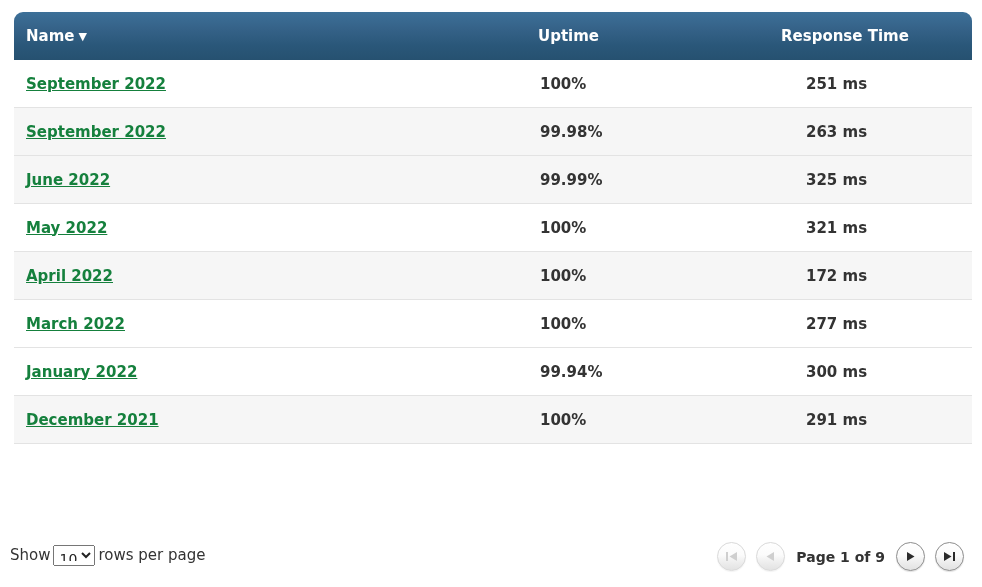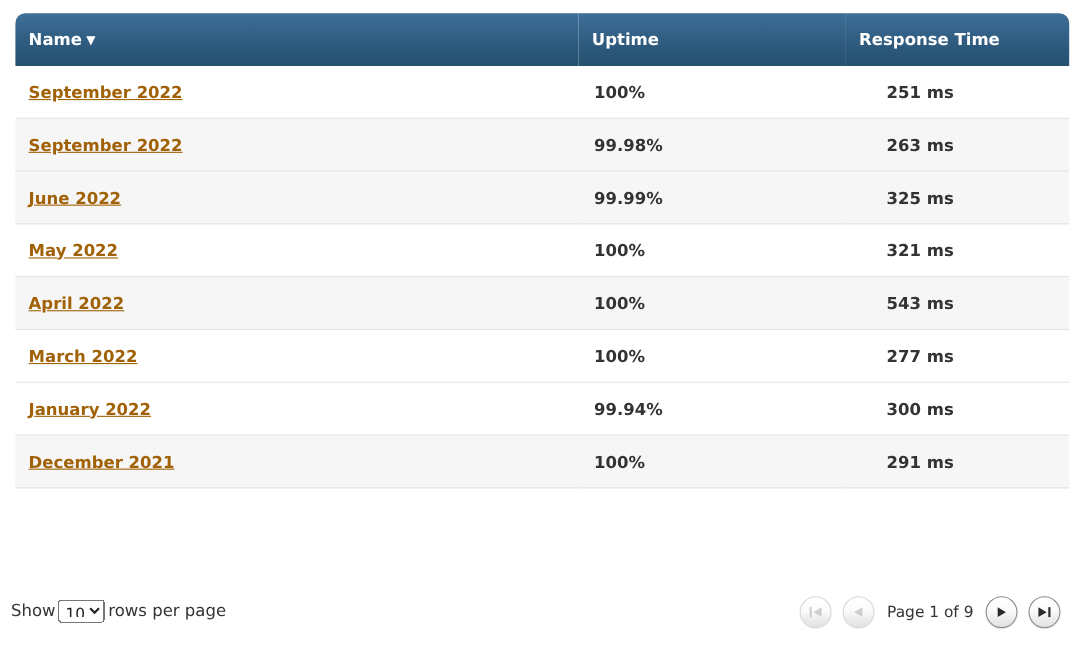--- a/index.html
+++ b/index.html
@@ -80,21 +80,21 @@
     border-bottom: 1px solid #e3e3e3;
     font-size: 15px;
     color: #333333;
     white-space: nowrap;
   }
   tbody td.name-cell { padding-left: 12px; }
   tbody td.up-cell   { padding-left: 14px; font-weight: bold; }
   tbody td.resp-cell { padding-left: 37px; font-weight: bold; }
 
   a.row-link {
-    color: #a16207;
+    color: #15803d;
     text-decoration: underline;
     font-weight: bold;
     font-size: 15px;
   }
 
   
   .footer {
     position: absolute;
     left: 0;
     top: 534px;
@@ -148,21 +148,21 @@
   .pg-btn.disabled {
     border: 1px solid #d9d9d9;
     box-shadow: 0 1px 1px rgba(0,0,0,0.05);
   }
   .pg-btn svg { display: block; }
   .pg-btn.enabled svg  { fill: #2b2b2b; }
   .pg-btn.disabled svg { fill: #cfcfcf; }
 
   .page-label {
     font-size: 14px;
-    font-weight: normal;
+    font-weight: bold;
     color: #333333;
     white-space: nowrap;
     margin: 0 1px;
   }
 </style>
 </head>
 <body>
 
 <div class="page">
 
@@ -209,21 +209,21 @@
 
         <tr>
           <td class="name-cell"><a class="row-link" href="#">May 2022</a></td>
           <td class="up-cell">100%</td>
           <td class="resp-cell">321 ms</td>
         </tr>
 
         <tr class="alt">
           <td class="name-cell"><a class="row-link" href="#">April 2022</a></td>
           <td class="up-cell">100%</td>
-          <td class="resp-cell">543 ms</td>
+          <td class="resp-cell">172 ms</td>
         </tr>
 
         <tr>
           <td class="name-cell"><a class="row-link" href="#">March 2022</a></td>
           <td class="up-cell">100%</td>
           <td class="resp-cell">277 ms</td>
         </tr>
 
 
         <tr>

